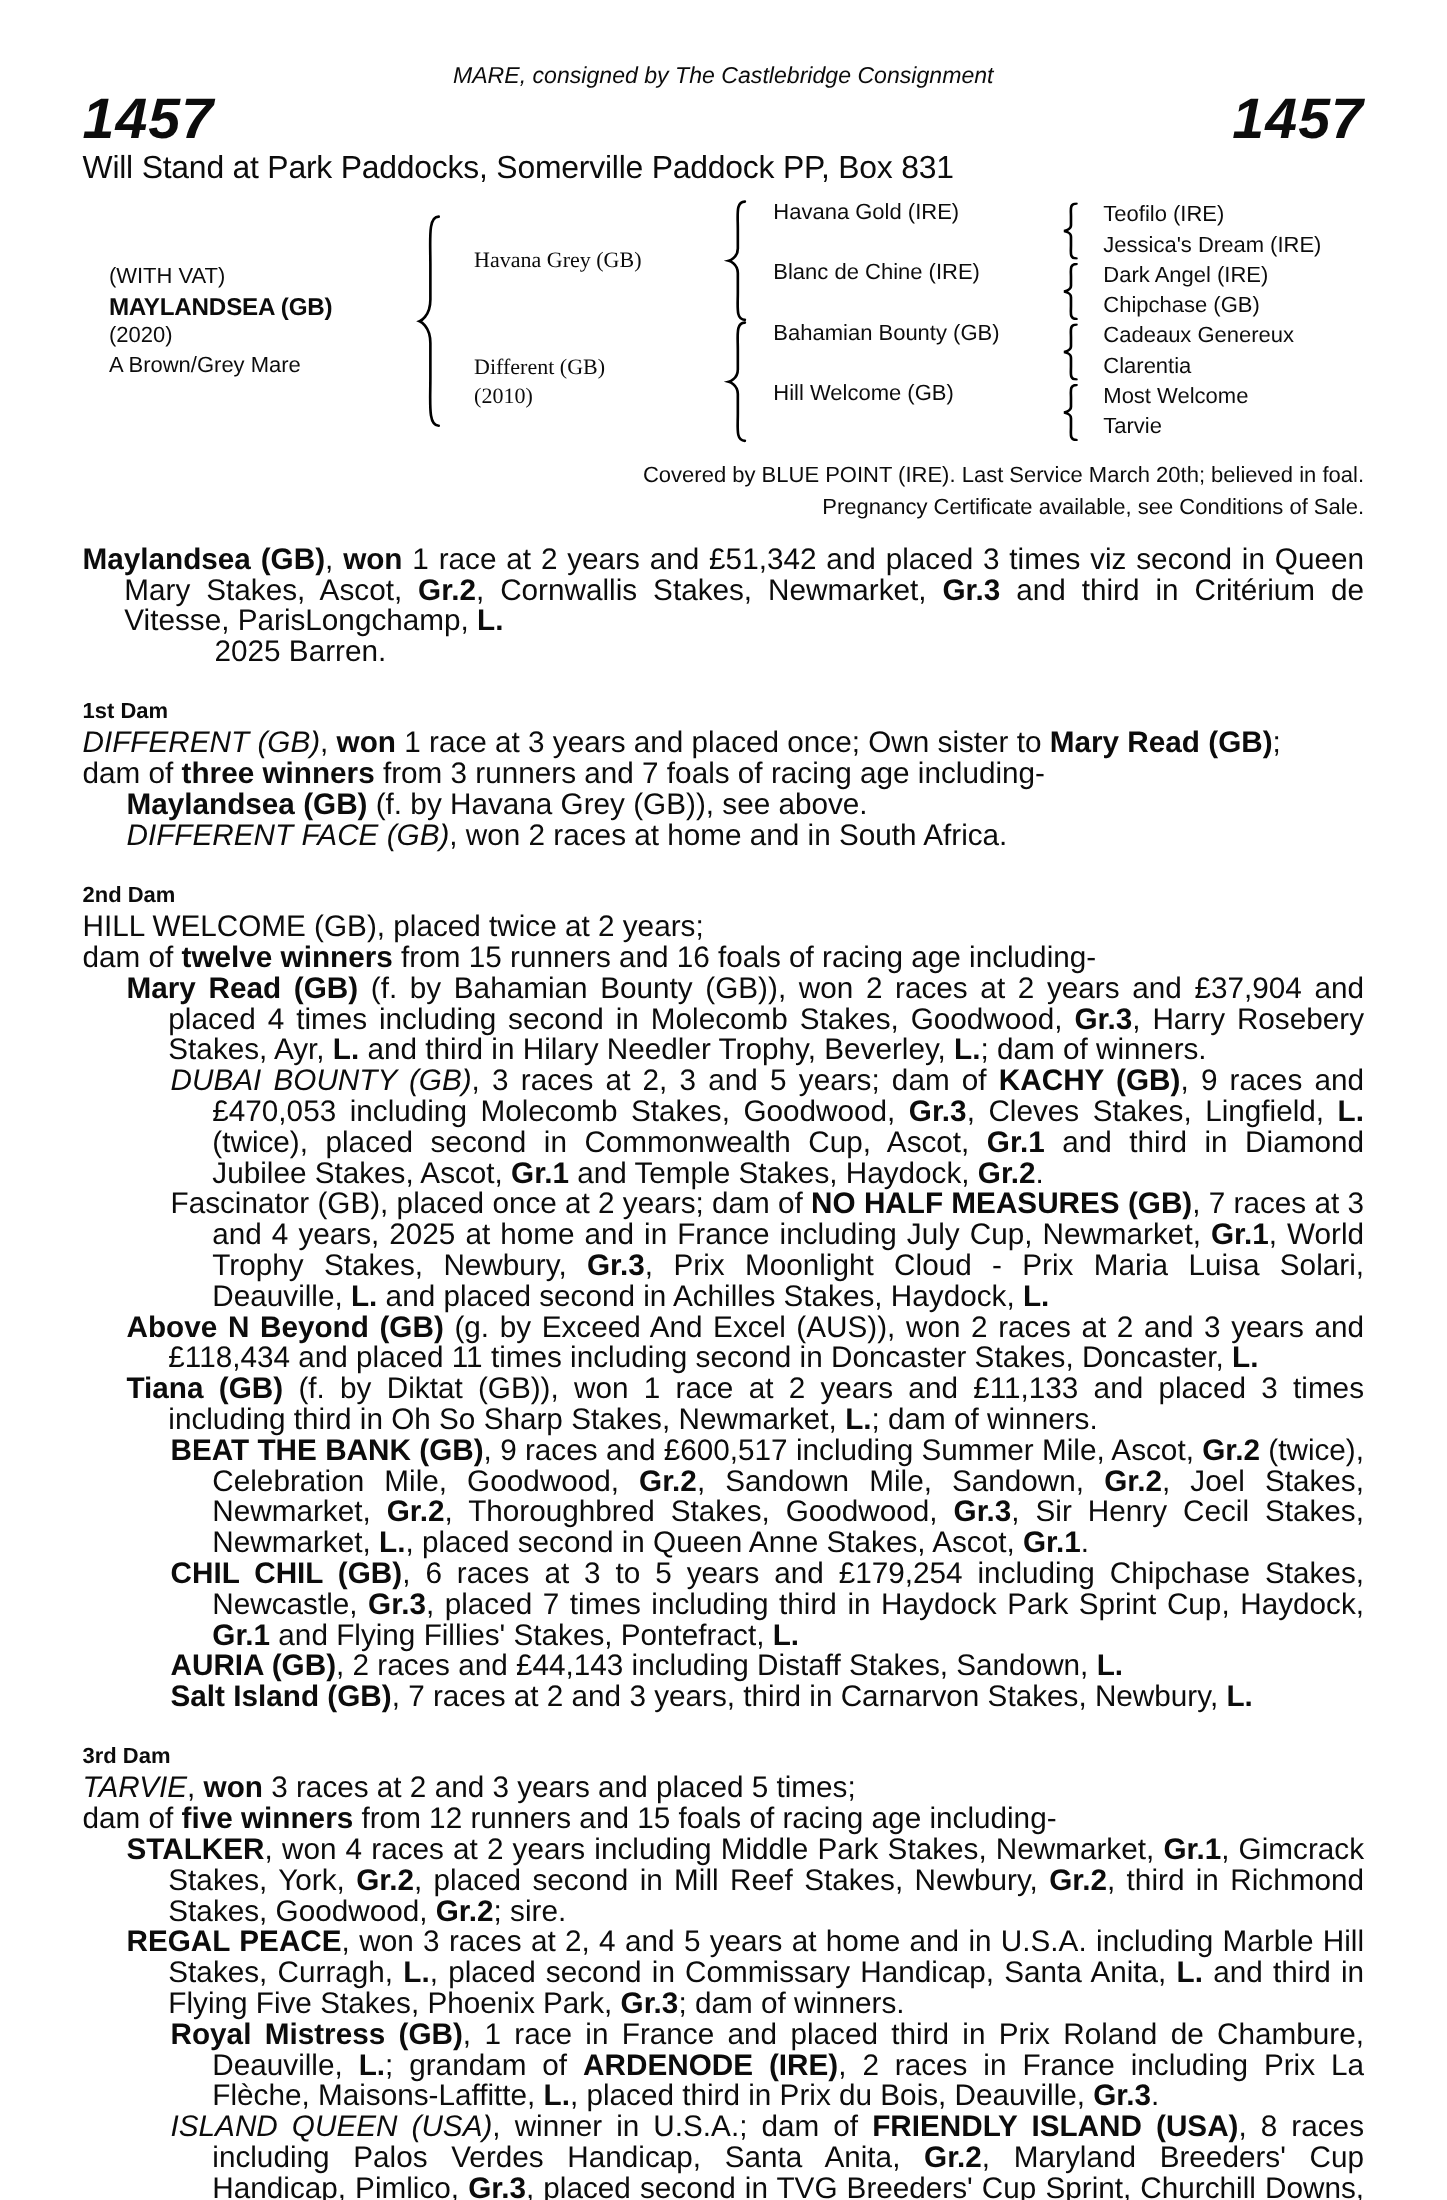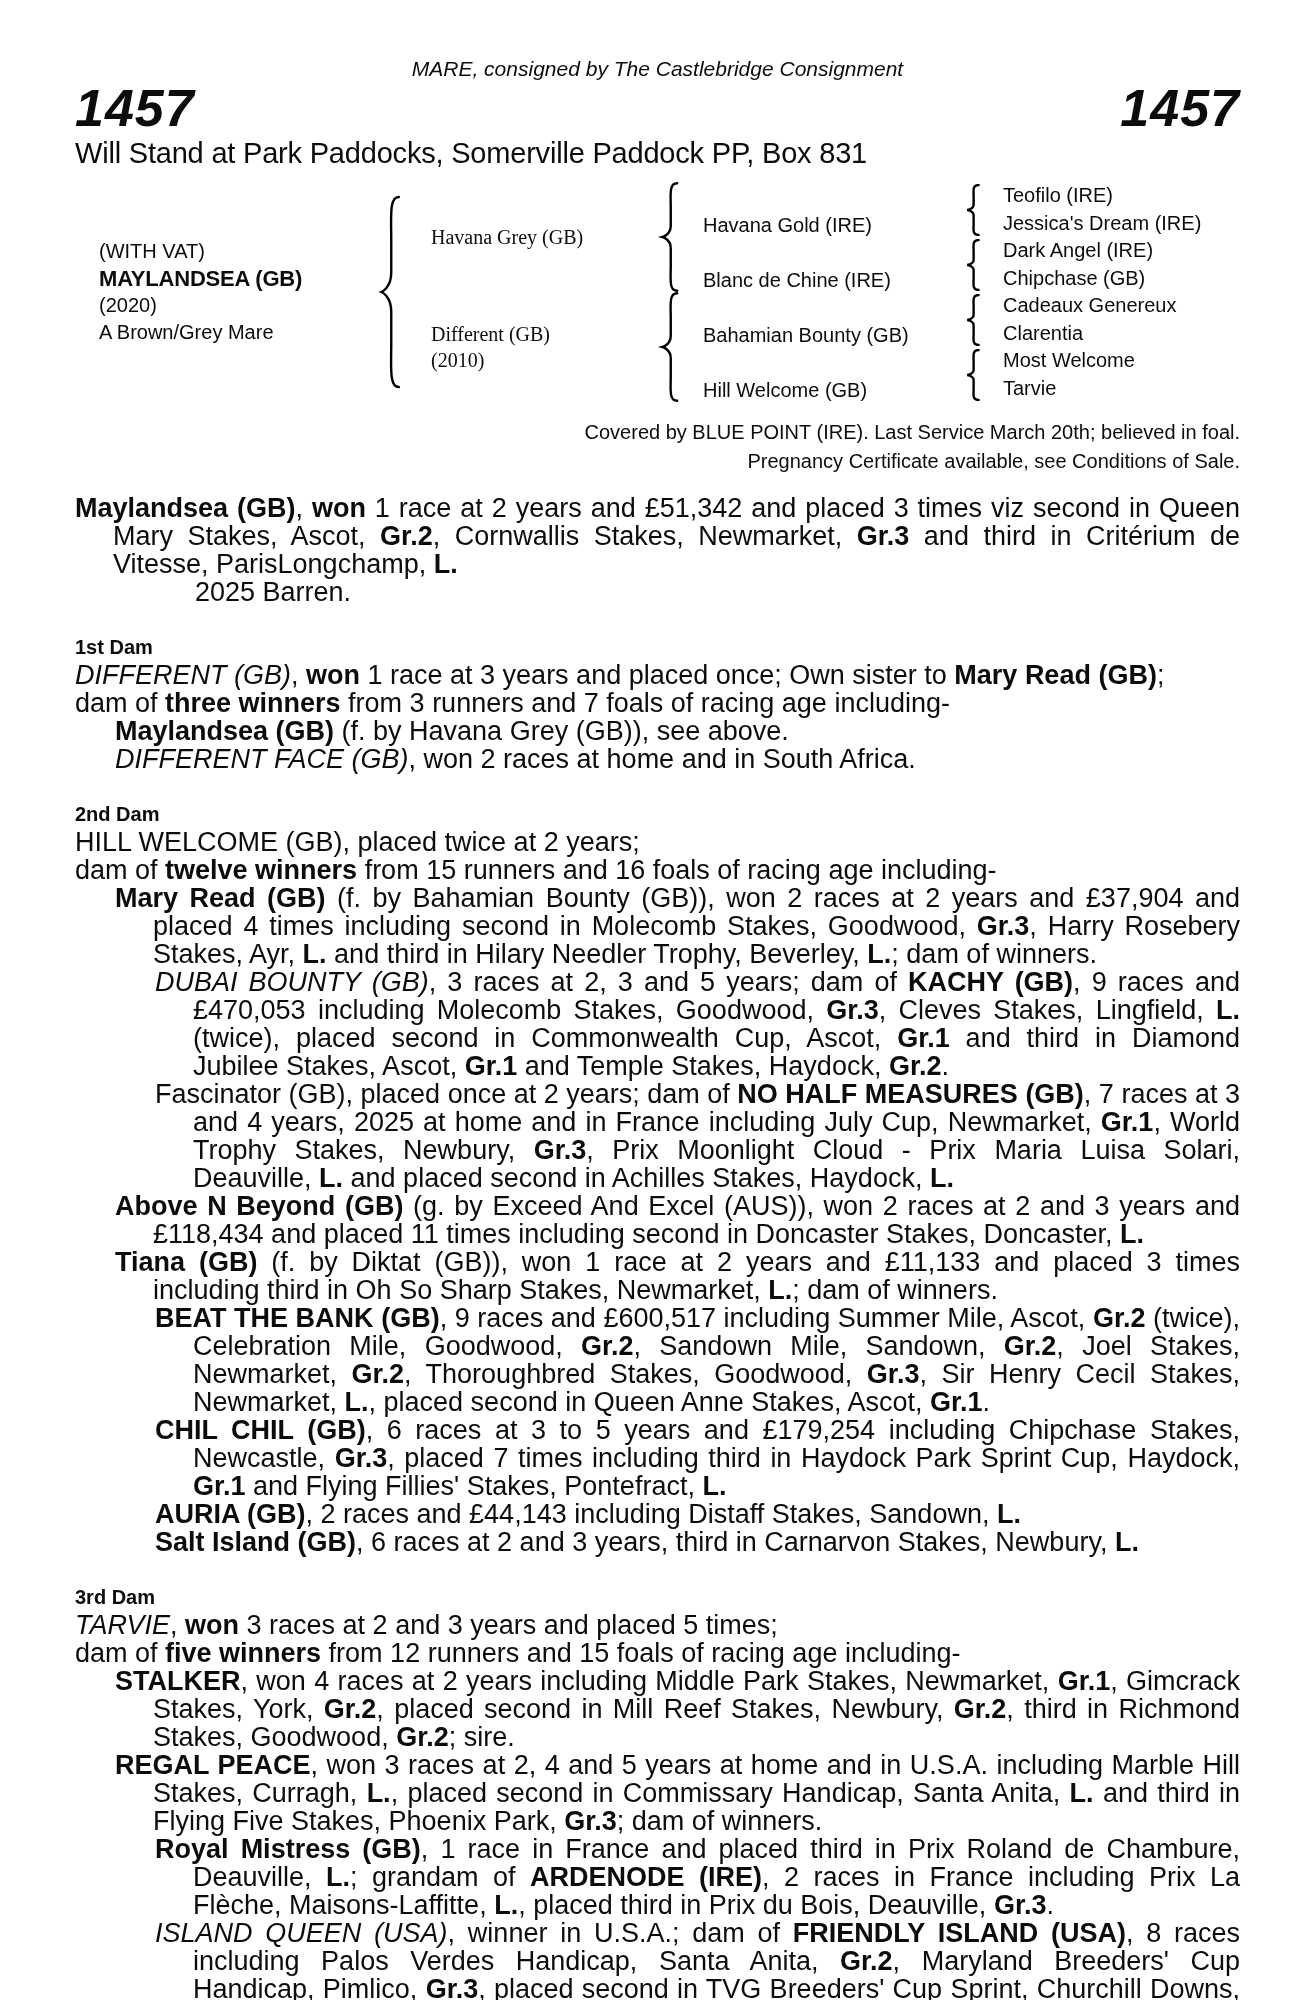--- a/index.html
+++ b/index.html
@@ -17,21 +17,21 @@
   .pedigree{ margin-top:14px; margin-left:2px; height:220px; display:flex; align-items:stretch; }
   .pcol{ display:flex; flex-direction:column; }
   .pcol1{ width:298px; justify-content:center; padding-left:22px; box-sizing:border-box; line-height:27px; font-size:20px; }
   .mare-name{ font-weight:700; font-size:22px; letter-spacing:-0.2px; }
   .bracecolA{ width:56px; display:flex; align-items:center; }
   .pcol2{ width:226px; }
   .pcol2 .pcell{ height:110px; display:flex; flex-direction:column; justify-content:center; font-size:20px; line-height:26px;font-family:Liberation Serif, serif; }
   .bracecolB{ width:46px; display:flex; flex-direction:column; }
   .bracecolB .bwrap{ height:110px; display:flex; align-items:center; }
   .pcol3{ width:260px; }
-  .pcol3 .pcell{ height:55px; display:flex; align-items:flex-end; font-size:20px; }
+  .pcol3 .pcell{ height:55px; display:flex; align-items:flex-start; font-size:20px; }
   .bracecolC{ width:40px; display:flex; flex-direction:column; }
   .bracecolC .bwrap{ height:55px; display:flex; align-items:center; }
   .pcol4{ flex:1; }
   .pcol4 .prow{ height:27.5px; display:flex; align-items:center; font-size:20px; }
   .brace path{ fill:none; stroke:#000; stroke-width:2.4; vector-effect:non-scaling-stroke; stroke-linecap:round; }
 
   
   .covering{ margin-top:16px; text-align:right; font-size:20px; line-height:29px; }
   .cat-body{ margin-top:18px; }
   .cat-para{ font-size:27px; line-height:28px; text-align:justify; }
@@ -165,21 +165,21 @@
     <div class="cat-para" style="padding-left: 38px; text-indent: -38px;"><span>HILL WELCOME (GB), placed twice at 2 years;</span></div>
     <div class="cat-para" style="padding-left: 38px; text-indent: -38px;"><span>dam of </span><span class="seg-b">twelve winners</span><span> from 15 runners and 16 foals of racing age including-</span></div>
     <div class="cat-para" style="padding-left: 78px; text-indent: -38px;"><span class="seg-b">Mary Read (GB)</span><span> (f. by Bahamian Bounty (GB)), won 2 races at 2 years and £37,904 and placed 4 times including second in Molecomb Stakes, Goodwood, </span><span class="seg-b">Gr.3</span><span>, Harry Rosebery Stakes, Ayr, </span><span class="seg-b">L.</span><span> and third in Hilary Needler Trophy, Beverley, </span><span class="seg-b">L.</span><span>; dam of winners.</span></div>
     <div class="cat-para" style="padding-left: 118px; text-indent: -38px;"><span class="seg-i">DUBAI BOUNTY (GB)</span><span>, 3 races at 2, 3 and 5 years; dam of </span><span class="seg-b">KACHY (GB)</span><span>, 9 races and £470,053 including Molecomb Stakes, Goodwood, </span><span class="seg-b">Gr.3</span><span>, Cleves Stakes, Lingfield, </span><span class="seg-b">L.</span><span> (twice), placed second in Commonwealth Cup, Ascot, </span><span class="seg-b">Gr.1</span><span> and third in Diamond Jubilee Stakes, Ascot, </span><span class="seg-b">Gr.1</span><span> and Temple Stakes, Haydock, </span><span class="seg-b">Gr.2</span><span>.</span></div>
     <div class="cat-para" style="padding-left: 118px; text-indent: -38px;"><span>Fascinator (GB), placed once at 2 years; dam of </span><span class="seg-b">NO HALF MEASURES (GB)</span><span>, 7 races at 3 and 4 years, 2025 at home and in France including July Cup, Newmarket, </span><span class="seg-b">Gr.1</span><span>, World Trophy Stakes, Newbury, </span><span class="seg-b">Gr.3</span><span>, Prix Moonlight Cloud - Prix Maria Luisa Solari, Deauville, </span><span class="seg-b">L.</span><span> and placed second in Achilles Stakes, Haydock, </span><span class="seg-b">L.</span></div>
     <div class="cat-para" style="padding-left: 78px; text-indent: -38px;"><span class="seg-b">Above N Beyond (GB)</span><span> (g. by Exceed And Excel (AUS)), won 2 races at 2 and 3 years and £118,434 and placed 11 times including second in Doncaster Stakes, Doncaster, </span><span class="seg-b">L.</span></div>
     <div class="cat-para" style="padding-left: 78px; text-indent: -38px;"><span class="seg-b">Tiana (GB)</span><span> (f. by Diktat (GB)), won 1 race at 2 years and £11,133 and placed 3 times including third in Oh So Sharp Stakes, Newmarket, </span><span class="seg-b">L.</span><span>; dam of winners.</span></div>
     <div class="cat-para" style="padding-left: 118px; text-indent: -38px;"><span class="seg-b">BEAT THE BANK (GB)</span><span>, 9 races and £600,517 including Summer Mile, Ascot, </span><span class="seg-b">Gr.2</span><span> (twice), Celebration Mile, Goodwood, </span><span class="seg-b">Gr.2</span><span>, Sandown Mile, Sandown, </span><span class="seg-b">Gr.2</span><span>, Joel Stakes, Newmarket, </span><span class="seg-b">Gr.2</span><span>, Thoroughbred Stakes, Goodwood, </span><span class="seg-b">Gr.3</span><span>, Sir Henry Cecil Stakes, Newmarket, </span><span class="seg-b">L.</span><span>, placed second in Queen Anne Stakes, Ascot, </span><span class="seg-b">Gr.1</span><span>.</span></div>
     <div class="cat-para" style="padding-left: 118px; text-indent: -38px;"><span class="seg-b">CHIL CHIL (GB)</span><span>, 6 races at 3 to 5 years and £179,254 including Chipchase Stakes, Newcastle, </span><span class="seg-b">Gr.3</span><span>, placed 7 times including third in Haydock Park Sprint Cup, Haydock, </span><span class="seg-b">Gr.1</span><span> and Flying Fillies' Stakes, Pontefract, </span><span class="seg-b">L.</span></div>
     <div class="cat-para" style="padding-left: 118px; text-indent: -38px;"><span class="seg-b">AURIA (GB)</span><span>, 2 races and £44,143 including Distaff Stakes, Sandown, </span><span class="seg-b">L.</span></div>
-    <div class="cat-para" style="padding-left: 118px; text-indent: -38px;"><span class="seg-b">Salt Island (GB)</span><span>, 6 races at 2 and 3 years, third in Carnarvon Stakes, Newbury, </span><span class="seg-b">L.</span></div>
+    <div class="cat-para" style="padding-left: 118px; text-indent: -38px;"><span class="seg-b">Salt Island (GB)</span><span>, 7 races at 2 and 3 years, third in Carnarvon Stakes, Newbury, </span><span class="seg-b">L.</span></div>
     <div class="dam-heading">3rd Dam</div>
     <div class="cat-para" style="padding-left: 38px; text-indent: -38px;"><span class="seg-i">TARVIE</span><span>, </span><span class="seg-b">won</span><span> 3 races at 2 and 3 years and placed 5 times;</span></div>
     <div class="cat-para" style="padding-left: 38px; text-indent: -38px;"><span>dam of </span><span class="seg-b">five winners</span><span> from 12 runners and 15 foals of racing age including-</span></div>
     <div class="cat-para" style="padding-left: 78px; text-indent: -38px;"><span class="seg-b">STALKER</span><span>, won 4 races at 2 years including Middle Park Stakes, Newmarket, </span><span class="seg-b">Gr.1</span><span>, Gimcrack Stakes, York, </span><span class="seg-b">Gr.2</span><span>, placed second in Mill Reef Stakes, Newbury, </span><span class="seg-b">Gr.2</span><span>, third in Richmond Stakes, Goodwood, </span><span class="seg-b">Gr.2</span><span>; sire.</span></div>
     <div class="cat-para" style="padding-left: 78px; text-indent: -38px;"><span class="seg-b">REGAL PEACE</span><span>, won 3 races at 2, 4 and 5 years at home and in U.S.A. including Marble Hill Stakes, Curragh, </span><span class="seg-b">L.</span><span>, placed second in Commissary Handicap, Santa Anita, </span><span class="seg-b">L.</span><span> and third in Flying Five Stakes, Phoenix Park, </span><span class="seg-b">Gr.3</span><span>; dam of winners.</span></div>
     <div class="cat-para" style="padding-left: 118px; text-indent: -38px;"><span class="seg-b">Royal Mistress (GB)</span><span>, 1 race in France and placed third in Prix Roland de Chambure, Deauville, </span><span class="seg-b">L.</span><span>; grandam of </span><span class="seg-b">ARDENODE (IRE)</span><span>, 2 races in France including Prix La Flèche, Maisons-Laffitte, </span><span class="seg-b">L.</span><span>, placed third in Prix du Bois, Deauville, </span><span class="seg-b">Gr.3</span><span>.</span></div>
     <div class="cat-para" style="padding-left: 118px; text-indent: -38px;"><span class="seg-i">ISLAND QUEEN (USA)</span><span>, winner in U.S.A.; dam of </span><span class="seg-b">FRIENDLY ISLAND (USA)</span><span>, 8 races including Palos Verdes Handicap, Santa Anita, </span><span class="seg-b">Gr.2</span><span>, Maryland Breeders' Cup Handicap, Pimlico, </span><span class="seg-b">Gr.3</span><span>, placed second in TVG Breeders' Cup Sprint, Churchill Downs, </span><span class="seg-b">Gr.1</span><span>, Gulf News Dubai Golden Shaheen Stakes, Nad Al Sheba, </span><span class="seg-b">Gr.1</span><span>; sire.</span></div>
   </div>
 
 </body></html>

